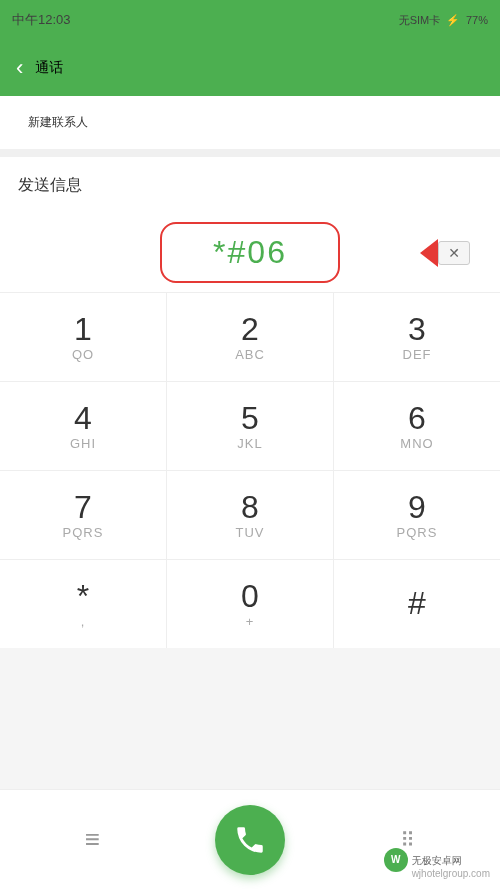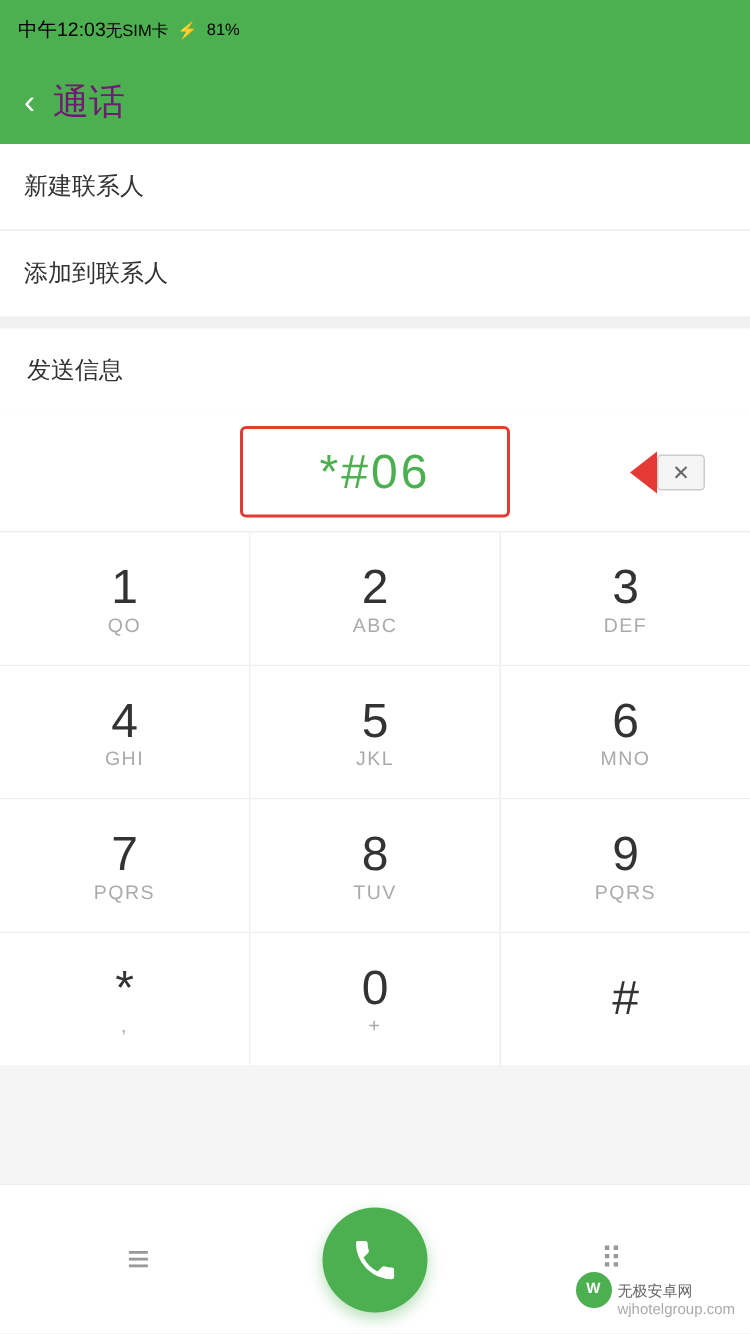--- a/index.html
+++ b/index.html
@@ -12,22 +12,23 @@
       position: relative;
     }
 
     
     .status-bar {
       width: 100%;
       height: 40px;
       background: #4CAF50;
       display: flex;
       align-items: center;
+      justify-content: space-between;
       padding: 0 12px;
-      color: #000000;
+      color: #404040;
       font-size: 13px;
     }
     .status-bar-time { font-weight: 500; }
     .status-bar-icons {
       display: flex;
       align-items: center;
       gap: 6px;
       font-size: 11px;
     }
 
@@ -41,33 +42,33 @@
       padding: 0 16px;
       color: white;
     }
     .header-back {
       font-size: 22px;
       margin-right: 12px;
       cursor: pointer;
       color: white;
     }
     .header-title {
-      font-size: 24px;
+      font-size: 14px;
       font-weight: 500;
-      color: #701a75;
+      color: #000000;
     }
 
     
     .menu-section {
       background: white;
       width: 100%;
     }
     .menu-item {
-      padding: 18px 16px;
-      font-size: 16px;
+      padding: 18px 28px;
+      font-size: 12px;
       color: #333;
       border-bottom: 1px solid #eee;
       cursor: pointer;
     }
     .menu-item:last-child {
       border-bottom: none;
     }
 
     
     .divider {
@@ -90,21 +91,21 @@
       background: white;
       height: 80px;
       display: flex;
       align-items: center;
       justify-content: center;
       position: relative;
       border-bottom: 1px solid #eee;
     }
     .dialer-input-box {
       border: 2px solid #e53935;
-      border-radius: 4px;
+      border-radius: 16px;
       padding: 10px 30px;
       font-size: 32px;
       color: #4CAF50;
       font-weight: 400;
       min-width: 180px;
       text-align: center;
       letter-spacing: 2px;
     }
     .backspace-arrow {
       position: absolute;
@@ -237,35 +238,32 @@
     }
   </style>
 </head>
 <body>
 
 <div class="status-bar">
   <span class="status-bar-time">中午12:03</span>
   <div class="status-bar-icons">
     <span>无SIM卡</span>
     <span>⚡</span>
-    <span>81%</span>
+    <span>77%</span>
   </div>
 </div>
 
 <div class="header">
   <span class="header-back">‹</span>
   <span class="header-title">通话</span>
 </div>
 
 <div class="menu-section">
   <div class="menu-item">
     <span>新建联系人</span>
-  </div>
-  <div class="menu-item">
-    <span>添加到联系人</span>
   </div>
 </div>
 
 <div class="divider"></div>
 
 <div class="menu-item-partial">
   <span>发送信息</span>
 </div>
 
 <div class="dialer-display-area">

